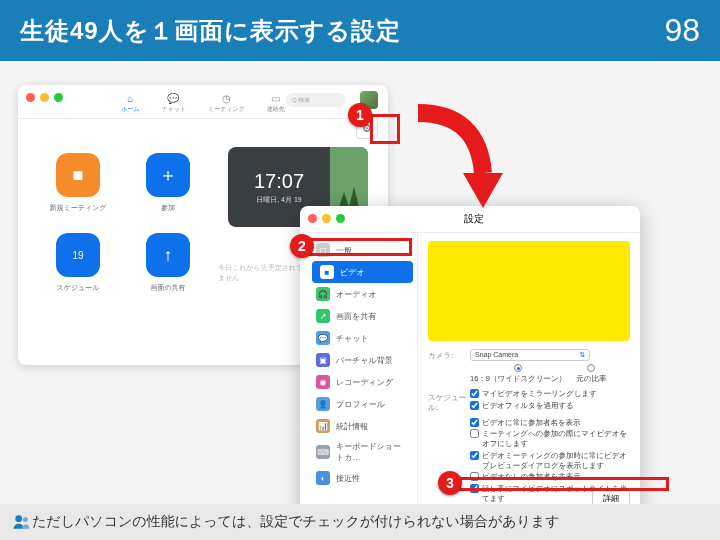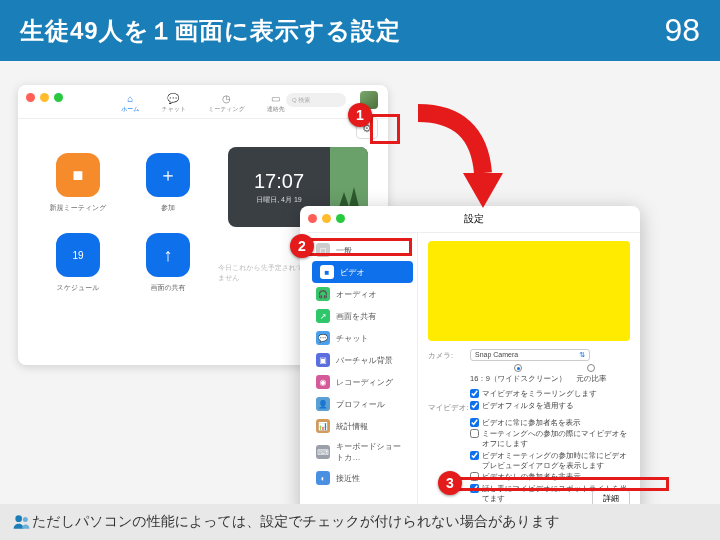--- a/index.html
+++ b/index.html
@@ -215,21 +215,21 @@
                 <span class="dot on"></span>
                 <span>16：9（ワイドスクリーン）</span>
               </span>
           <span class="radio">
                 <span class="dot"></span>
                 <span>元の比率</span>
               </span>
         </span>
           </div>
         <div class="row">
-            <span class="lab">マイビデオ:</span>
+            <span class="lab">スケジュール:</span>
             <span class="val">
           <label class="chk">
                 <input type="checkbox" checked="" style="">
                 <span>マイビデオをミラーリングします</span>
               </label>
           <label class="chk">
                 <input type="checkbox" checked="" style="">
                 <span>ビデオフィルタを適用する</span>
               </label>
         </span>

